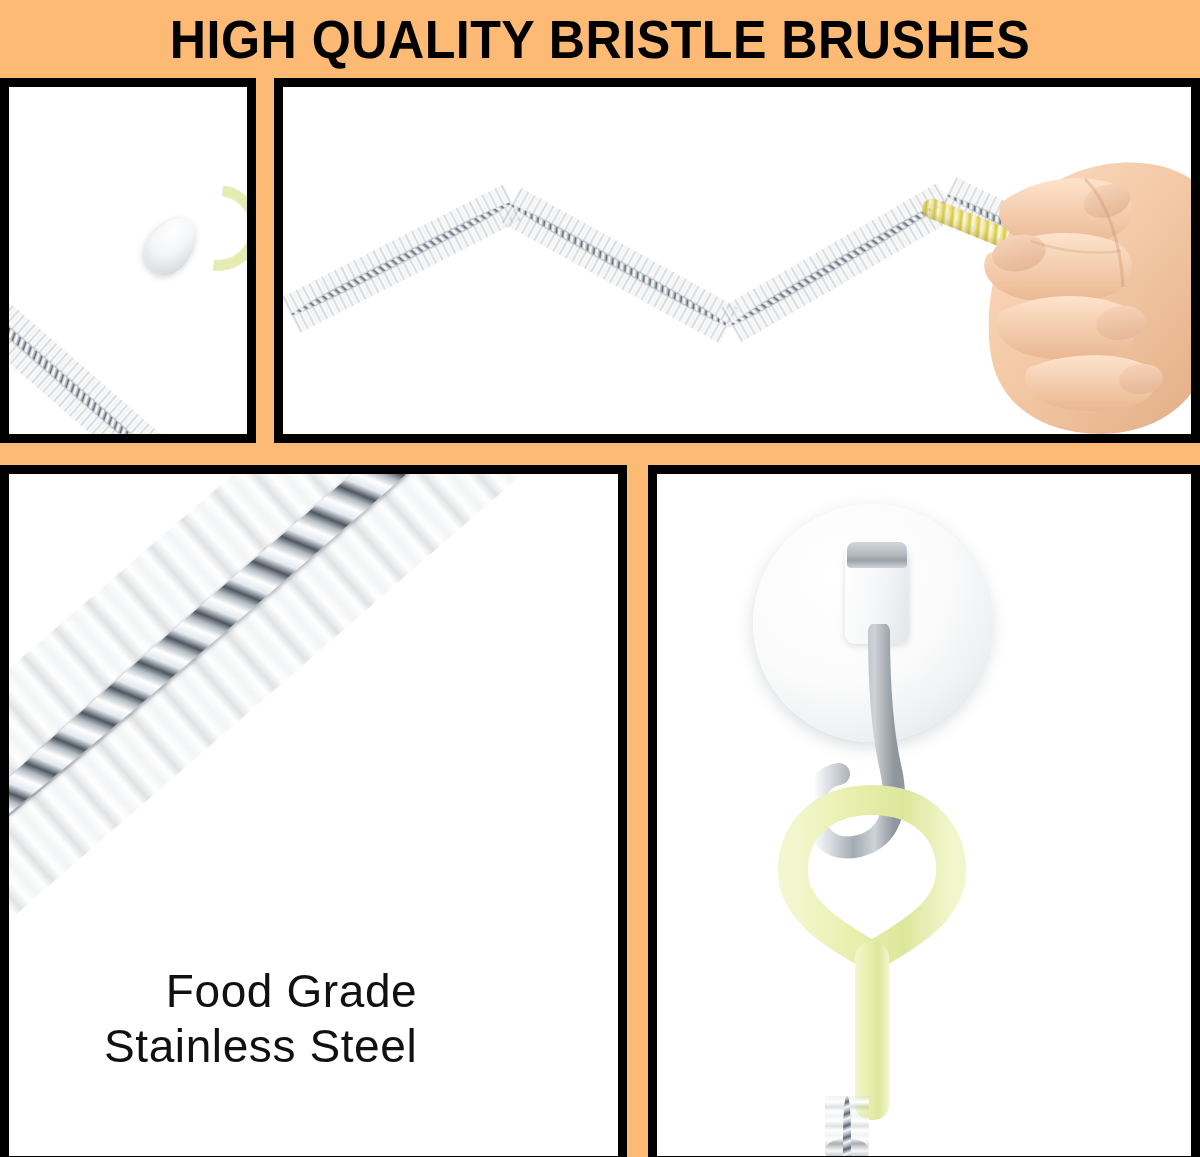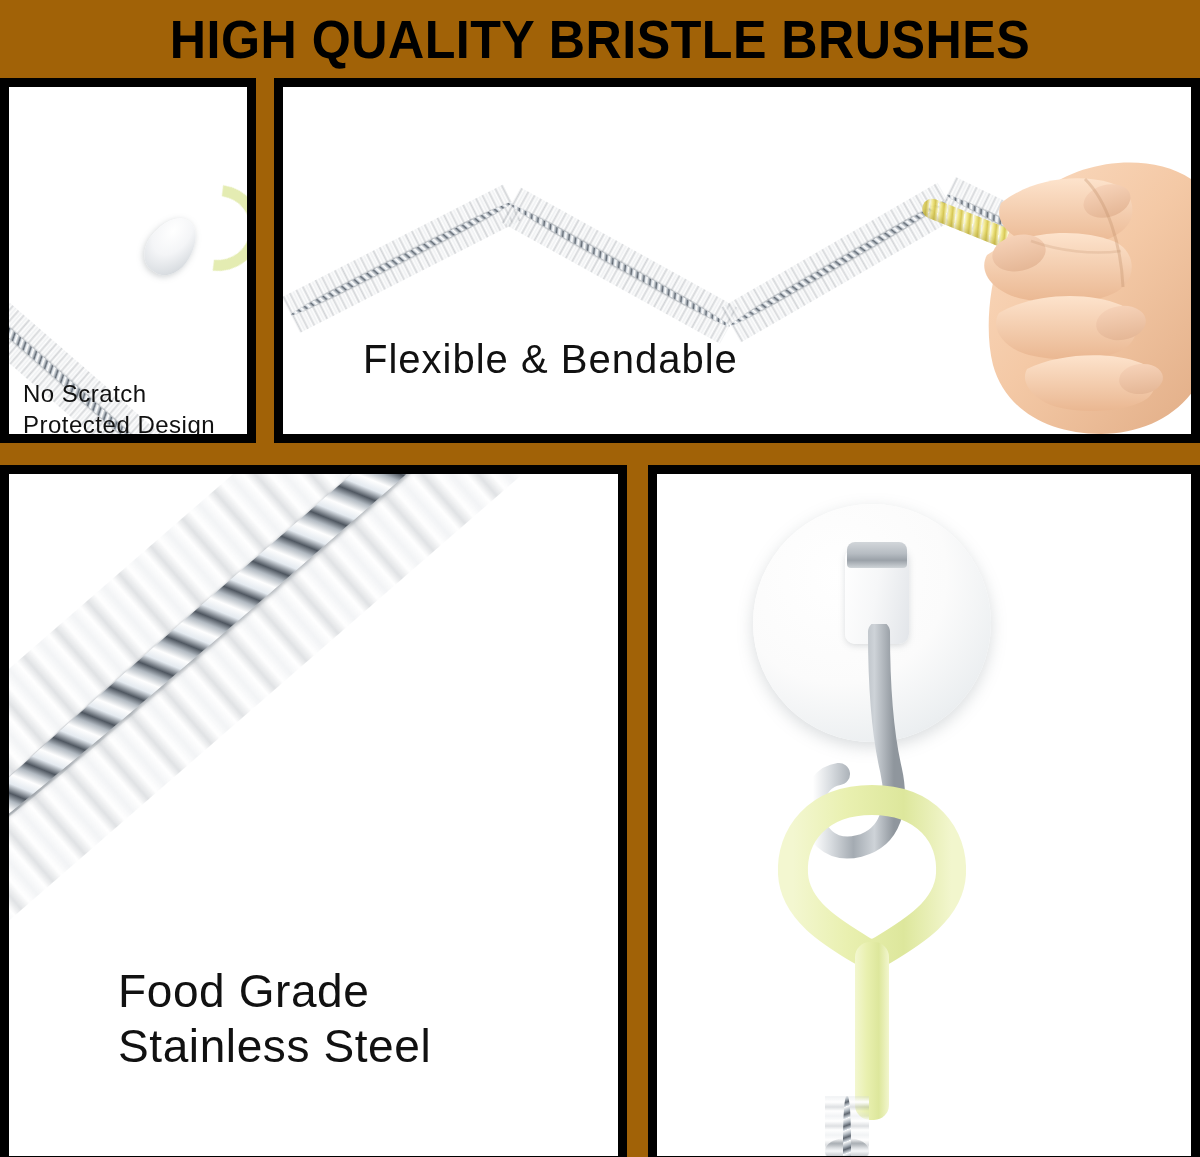--- a/index.html
+++ b/index.html
@@ -2,21 +2,21 @@
 <html><head>
 <meta charset="utf-8">
 <title>High Quality Bristle Brushes</title>
 <style>
   html,body{margin:0;padding:0;background:#ffffff;}
   body{
     width:1200px;height:1157px;position:relative;overflow:hidden;
     font-family:"Liberation Sans","DejaVu Sans",sans-serif;
     color:#000;
   }
-  .stage{position:absolute;inset:0;background:#a16207;}
+  .stage{position:absolute;inset:0;background:#fdba74;}
 
   
   .title{
     position:absolute;left:0;top:0;width:1200px;height:78px;
     display:flex;align-items:center;justify-content:center;
     font-family:"Liberation Sans","DejaVu Sans",sans-serif;
     font-weight:700;font-size:54px;letter-spacing:0.5px;
     transform:scaleX(0.93);transform-origin:center center;
     white-space:nowrap;line-height:1;
   }
@@ -29,21 +29,21 @@
   #panel-br{left:648px;top:465px;width:552px;height:700px;}
 
   .cap{
     position:absolute;z-index:12;
     font-family:"Liberation Sans","DejaVu Sans",sans-serif;
     font-weight:400;color:#111;line-height:1.12;white-space:pre-line;
     letter-spacing:0.5px;
   }
   #cap-tl{left:14px;top:292px;font-size:24px;line-height:1.28;}
   #cap-tr{left:80px;top:250px;font-size:40px;letter-spacing:1px;}
-  #cap-bl{left:109px;top:490px;font-size:46px;line-height:1.2;letter-spacing:0.6px;}
+  #cap-bl{left:95px;top:490px;font-size:46px;line-height:1.2;letter-spacing:0.6px;text-align:right;}
   #cap-br{left:215px;top:490px;font-size:46px;line-height:1.2;letter-spacing:0.6px;}
 
   
   .brushwrap{position:absolute;}
 
   
   .band{
     position:absolute;left:0;top:0;width:100%;height:100%;
     background:
       repeating-linear-gradient(90deg,
@@ -207,22 +207,20 @@
 
       <div class="brushwrap tl-brush">
         <div class="band"></div>
         <div class="core"></div>
       </div>
 
       <div class="tip-ball"></div>
       <div class="hook-arc"></div>
     </div>
 
-    <div class="cap" id="cap-tl">No Scratch
-Protected Design</div>
   </div>
 
   <div class="panel" id="panel-tr">
     <div id="tr-scene">
 
       <div class="brushwrap zz" id="zz1">
         <div class="band"></div>
         <div class="core"></div>
       </div>
       <div class="brushwrap zz" id="zz2">
@@ -275,21 +273,20 @@
 
         <path d="M92 252 C124 236 176 234 206 246 C222 252 224 270 214 280
                  C198 294 152 298 122 290 C100 284 84 266 92 252 Z" fill="url(#skin2)"></path>
         <ellipse cx="206" cy="262" rx="22" ry="15" fill="url(#nail)" transform="rotate(-6 206 262)"></ellipse>
 
         <path d="M150 62 C172 84 186 126 188 170" stroke="rgba(196,146,110,0.35)" stroke-width="3" fill="none"></path>
         <path d="M96 124 C124 134 158 138 186 134" stroke="rgba(196,146,110,0.25)" stroke-width="2.5" fill="none"></path>
       </svg>
     </div>
 
-    <div class="cap" id="cap-tr">Flexible &amp; Bendable</div>
   </div>
 
   <div class="panel" id="panel-bl">
     <div id="bl-scene">
       <div class="brushwrap macro">
         <div class="band"></div>
         <div class="core"></div>
       </div>
     </div>
 

